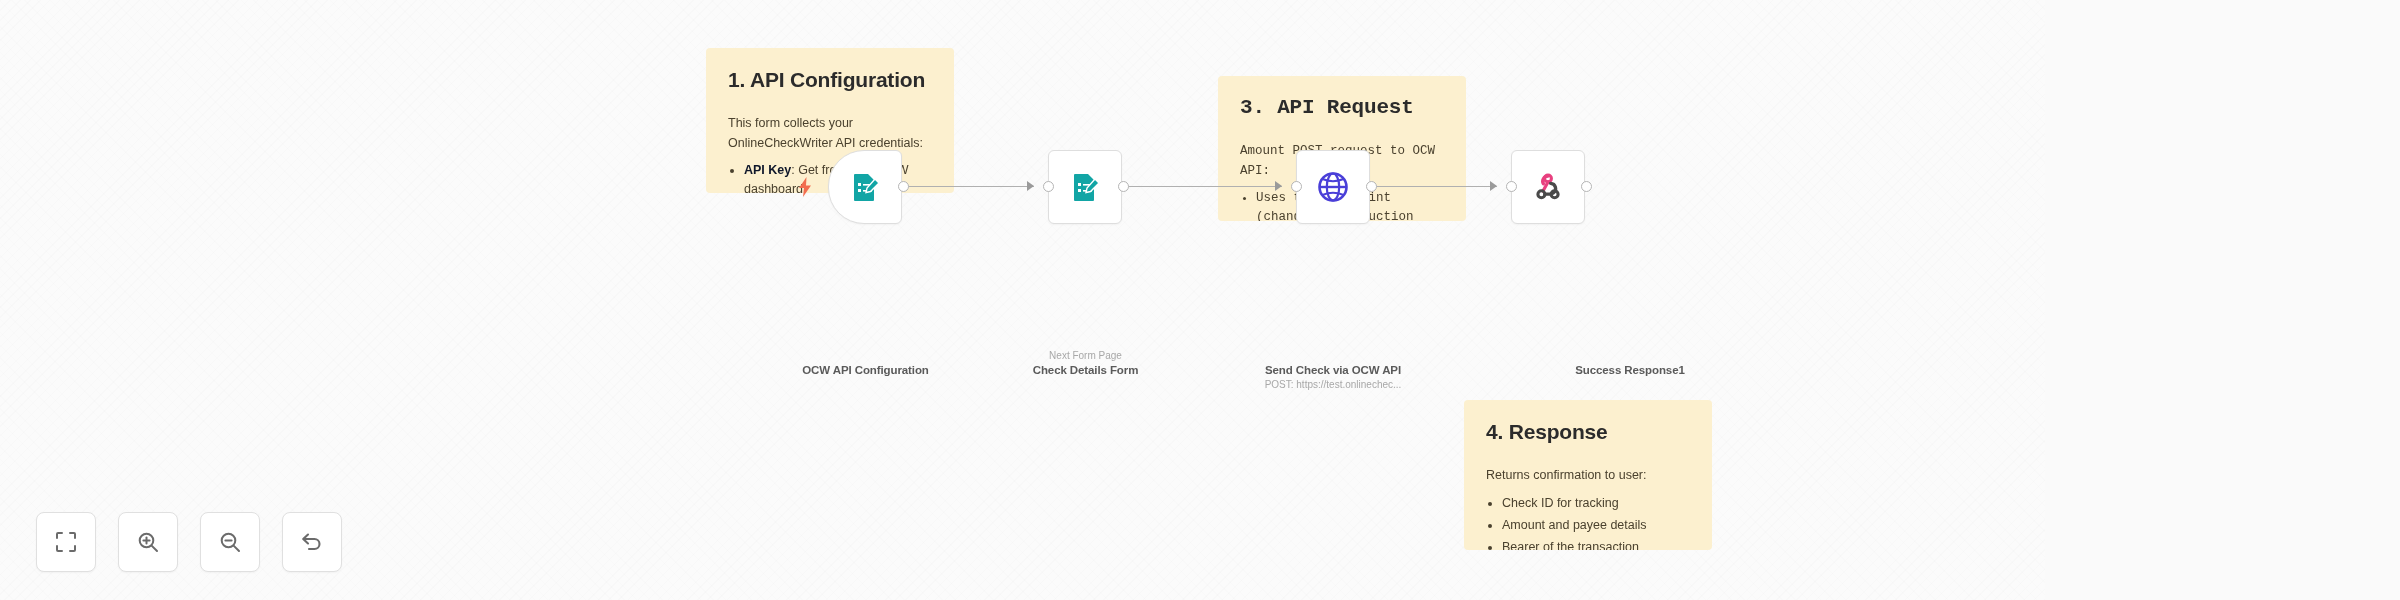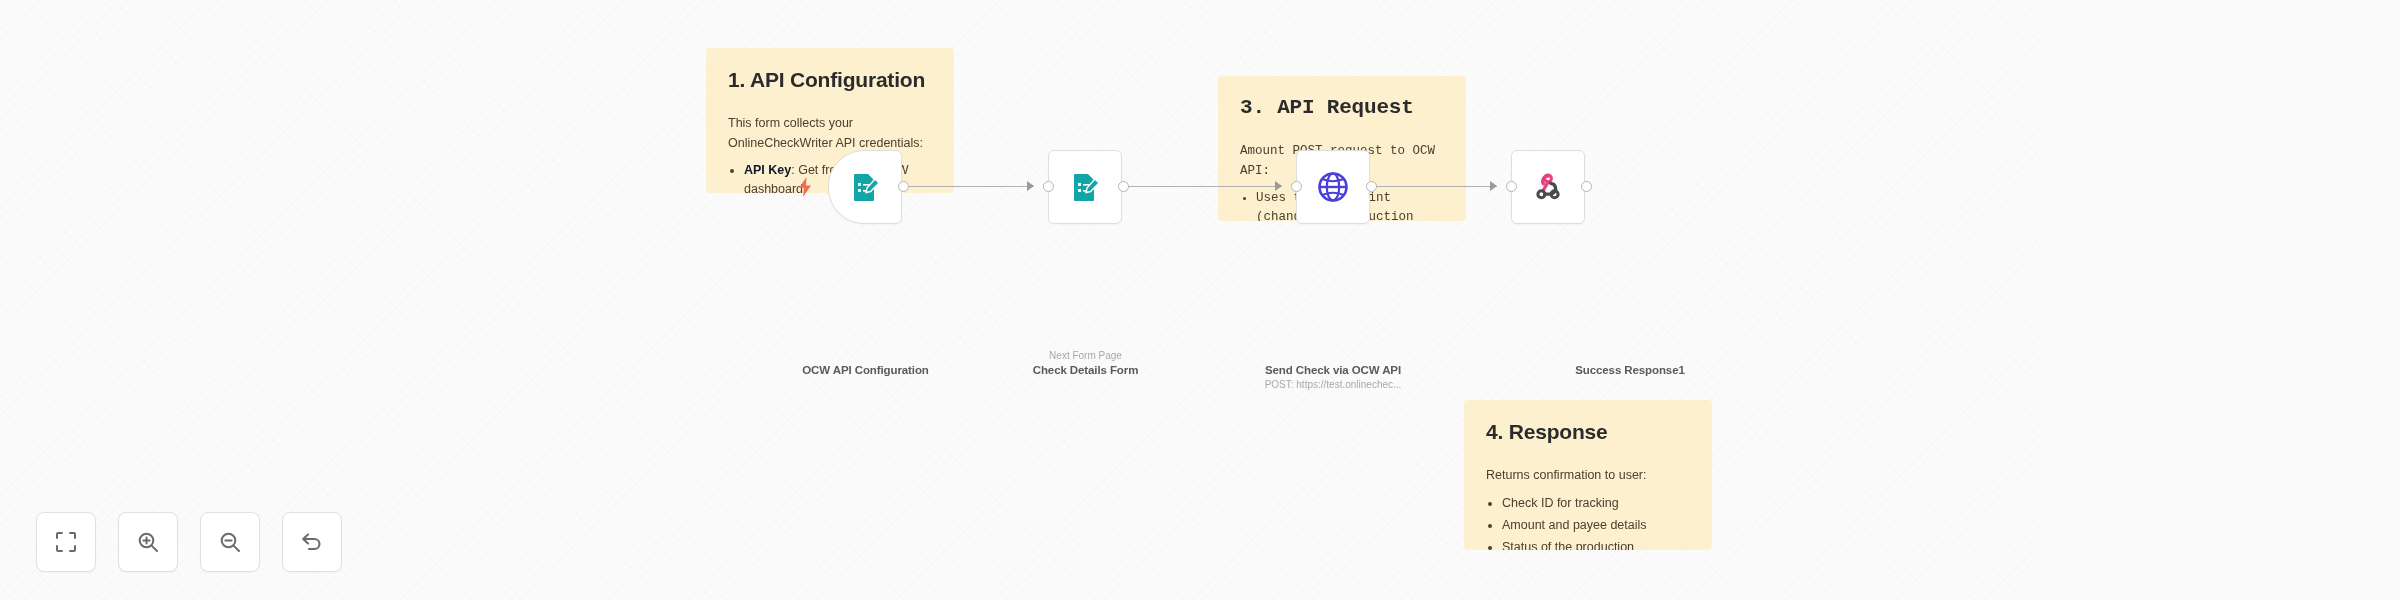--- a/index.html
+++ b/index.html
@@ -196,21 +196,21 @@
     </ul>
   </div>
 
 
   <div class="note" id="note-4">
     <div class="note-title">4. Response</div>
     <p class="note-intro">Returns confirmation to user:</p>
     <ul class="note-list">
       <li><span>Check ID for tracking</span></li>
       <li><span>Amount and payee details</span></li>
-      <li><span>Status of the production</span></li>
+      <li><span>Bearer of the transaction</span></li>
     </ul>
   </div>
 
   <div class="edge" style="left:903px; width:131px;"></div>
   <div class="arrow" style="left:1027px;"></div>
 
   <div class="edge" style="left:1127px; width:155px;"></div>
   <div class="arrow" style="left:1275px;"></div>
 
   <div class="edge" style="left:1375px; width:122px;"></div>

